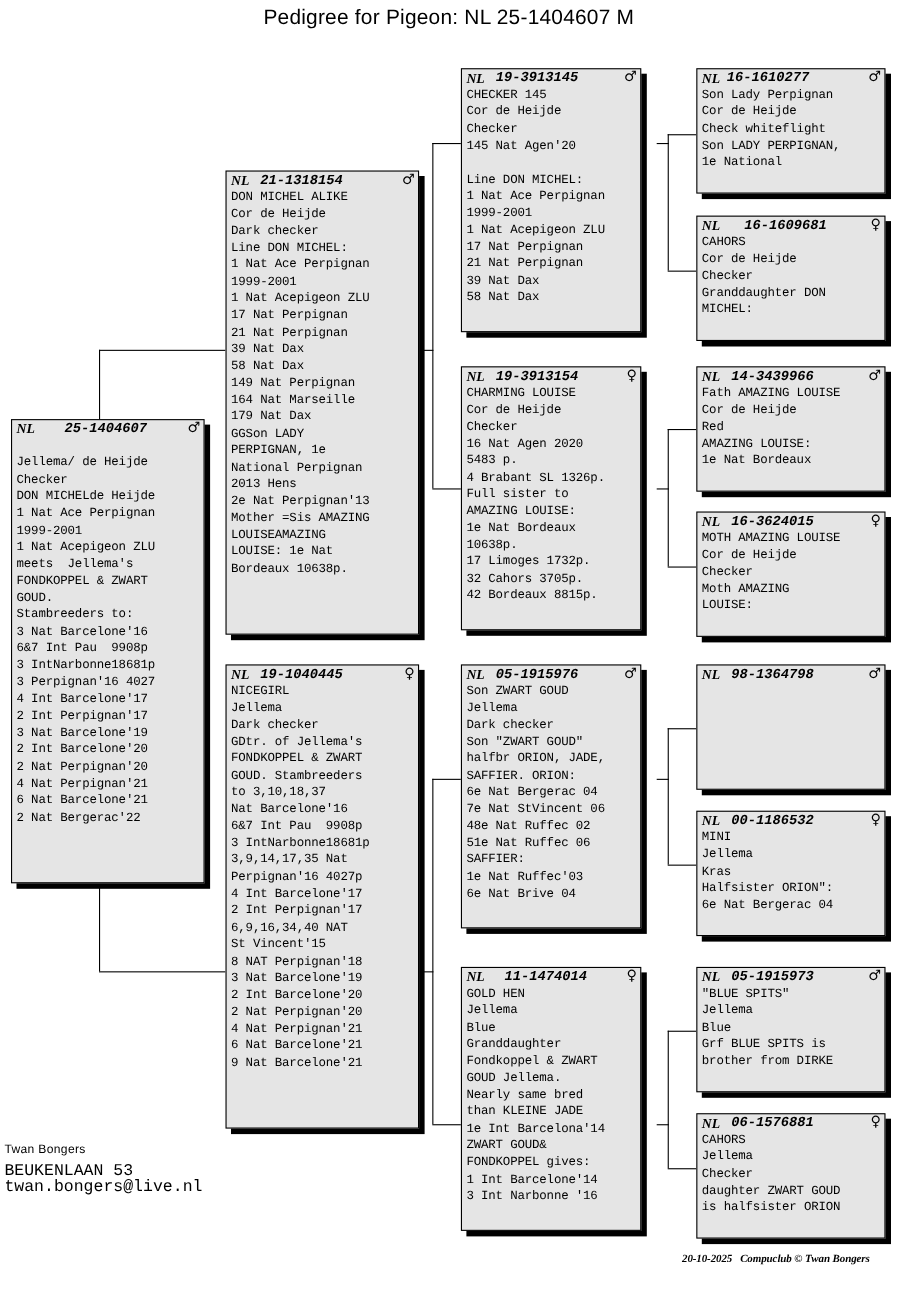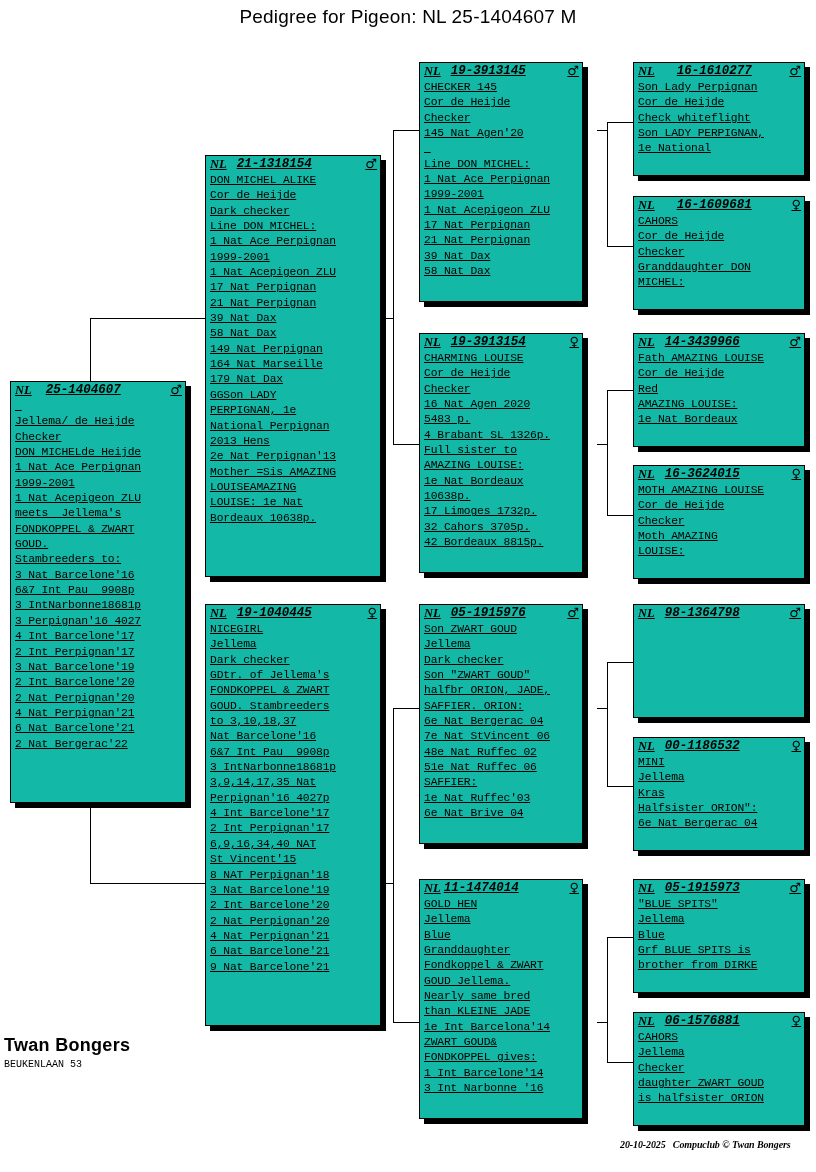--- a/index.html
+++ b/index.html
@@ -4,45 +4,45 @@
 <style>
   html,body{margin:0;padding:0;background:#ffffff;}
   body{width:816px;height:1172px;position:relative;overflow:hidden;
        font-family:"Liberation Mono","DejaVu Sans Mono",monospace;color:#000;}
 
   #title{position:absolute;left:0;top:6px;width:816px;text-align:center;
          font-family:"Liberation Sans","DejaVu Sans",sans-serif;
          font-size:19px;font-weight:400;color:#000;letter-spacing:.2px;}
 
   
-  .box{position:absolute;background:#14b8a6;border:1px solid #000;
-       box-sizing:border-box;box-shadow:5px 5px 0 0 #000;z-index:5;text-decoration:underline;}
+  .box{position:absolute;background:#e5e5e5;border:1px solid #000;
+       box-sizing:border-box;box-shadow:5px 5px 0 0 #000;z-index:5;}
   .box .hd{display:flex;align-items:center;height:16px;padding:0 3px 0 4px;
            font-family:"Liberation Serif","DejaVu Serif",serif;
            font-style:italic;font-weight:bold;font-size:12.5px;
            white-space:pre;line-height:16px;}
   .box .hd .ring{font-family:"Liberation Mono","DejaVu Sans Mono",monospace;
                  font-style:italic;font-weight:bold;letter-spacing:0px;}
   .box .hd .sex{margin-left:auto;font-style:normal;font-weight:bold;
                 font-size:13px;font-family:"DejaVu Sans",sans-serif;line-height:14px;}
   .box .bd{padding:1px 4px 2px 4px;font-size:11.3px;line-height:15.35px;
            white-space:pre;letter-spacing:-0.15px;}
   .box .bd div{height:15.35px;}
 
   
   .ln{position:absolute;background:#000;z-index:1;}
   .h{height:1px;}
   .v{width:1px;}
 
   
   #breeder{position:absolute;left:4px;top:1036px;width:300px;}
   #breeder .nm{font-family:"Liberation Sans","DejaVu Sans",sans-serif;
-               font-weight:bold;font-size:18px;line-height:19px;
+               font-weight:normal;font-size:11px;line-height:19px;
                letter-spacing:.3px;margin-bottom:2px;}
-  #breeder .ln2{font-size:10px;line-height:15.4px;white-space:pre;}
+  #breeder .ln2{font-size:15px;line-height:15.4px;white-space:pre;}
   #copy{position:absolute;left:620px;top:1139px;width:196px;
         font-family:"Liberation Serif","DejaVu Serif",serif;
         font-style:italic;font-weight:bold;font-size:10px;
         white-space:pre;letter-spacing:-.1px;}
 </style>
 </head>
 <body>
 
 <div id="title">Pedigree for Pigeon: NL  25-1404607 M</div>
 
@@ -76,21 +76,21 @@
 <div class="ln h" style="left:607px;top:786px;width:26px;"></div>
 
 <div class="ln v" style="left:607px;top:937px;height:125px;"></div>
 <div class="ln h" style="left:597px;top:1022px;width:11px;"></div>
 <div class="ln h" style="left:607px;top:937px;width:26px;"></div>
 <div class="ln h" style="left:607px;top:1062px;width:26px;"></div>
 
 <div class="box" style="left:10px;top:381px;width:176px;height:422px;">
   <div class="hd">
     <span>NL</span>
-    <span class="ring" style="margin-left:14px;">25-1404607</span>
+    <span class="ring" style="margin-left:27px;">25-1404607</span>
     <span class="sex">♂</span>
   </div>
   <div class="bd"><div>&nbsp;</div><div>Jellema/ de Heijde</div><div>Checker</div><div>DON MICHELde Heijde</div><div>1 Nat Ace Perpignan</div><div>1999-2001</div><div>1 Nat Acepigeon ZLU</div><div>meets  Jellema's</div><div>FONDKOPPEL &amp; ZWART</div><div>GOUD.</div><div>Stambreeders to:</div><div>3 Nat Barcelone'16</div><div>6&amp;7 Int Pau  9908p</div><div>3 IntNarbonne18681p</div><div>3 Perpignan'16 4027</div><div>4 Int Barcelone'17</div><div>2 Int Perpignan'17</div><div>3 Nat Barcelone'19</div><div>2 Int Barcelone'20</div><div>2 Nat Perpignan'20</div><div>4 Nat Perpignan'21</div><div>6 Nat Barcelone'21</div><div>2 Nat Bergerac'22</div></div>
 </div>
 
 <div class="box" style="left:205px;top:155px;width:176px;height:422px;">
   <div class="hd">
     <span>NL</span>
     <span class="ring" style="margin-left:10px;">21-1318154</span>
     <span class="sex">♂</span>
@@ -130,30 +130,30 @@
     <span>NL</span>
     <span class="ring" style="margin-left:10px;">05-1915976</span>
     <span class="sex">♂</span>
   </div>
   <div class="bd"><div>Son ZWART GOUD</div><div>Jellema</div><div>Dark checker</div><div>Son "ZWART GOUD"</div><div>halfbr ORION, JADE,</div><div>SAFFIER. ORION:</div><div>6e Nat Bergerac 04</div><div>7e Nat StVincent 06</div><div>48e Nat Ruffec 02</div><div>51e Nat Ruffec 06</div><div>SAFFIER:</div><div>1e Nat Ruffec'03</div><div>6e Nat Brive 04</div></div>
 </div>
 
 <div class="box" style="left:419px;top:879px;width:164px;height:240px;">
   <div class="hd">
     <span>NL</span>
-    <span class="ring" style="margin-left:3px;">11-1474014</span>
+    <span class="ring" style="margin-left:18px;">11-1474014</span>
     <span class="sex">♀</span>
   </div>
   <div class="bd"><div>GOLD HEN</div><div>Jellema</div><div>Blue</div><div>Granddaughter</div><div>Fondkoppel &amp; ZWART</div><div>GOUD Jellema.</div><div>Nearly same bred</div><div>than KLEINE JADE</div><div>1e Int Barcelona'14</div><div>ZWART GOUD&amp;</div><div>FONDKOPPEL gives:</div><div>1 Int Barcelone'14</div><div>3 Int Narbonne '16</div></div>
 </div>
 
 <div class="box" style="left:633px;top:62px;width:172px;height:114px;">
   <div class="hd">
     <span>NL</span>
-    <span class="ring" style="margin-left:22px;">16-1610277</span>
+    <span class="ring" style="margin-left:6px;">16-1610277</span>
     <span class="sex">♂</span>
   </div>
   <div class="bd"><div>Son Lady Perpignan</div><div>Cor de Heijde</div><div>Check whiteflight</div><div>Son LADY PERPIGNAN,</div><div>1e National</div></div>
 </div>
 
 <div class="box" style="left:633px;top:196px;width:172px;height:114px;">
   <div class="hd">
     <span>NL</span>
     <span class="ring" style="margin-left:22px;">16-1609681</span>
     <span class="sex">♀</span>
@@ -210,15 +210,16 @@
     <span>NL</span>
     <span class="ring" style="margin-left:10px;text-align:center;">06-1576881</span>
     <span class="sex">♀</span>
   </div>
   <div class="bd"><div>CAHORS</div><div>Jellema</div><div>Checker</div><div>daughter ZWART GOUD</div><div>is halfsister ORION</div></div>
 </div>
 
 <div id="breeder">
   <div class="nm">Twan Bongers</div>
   <div class="ln2">BEUKENLAAN 53</div>
+  <div class="ln2">twan.bongers@live.nl</div>
 </div>
 
 <div id="copy">20-10-2025   Compuclub © Twan Bongers</div>
 
 </body></html>

